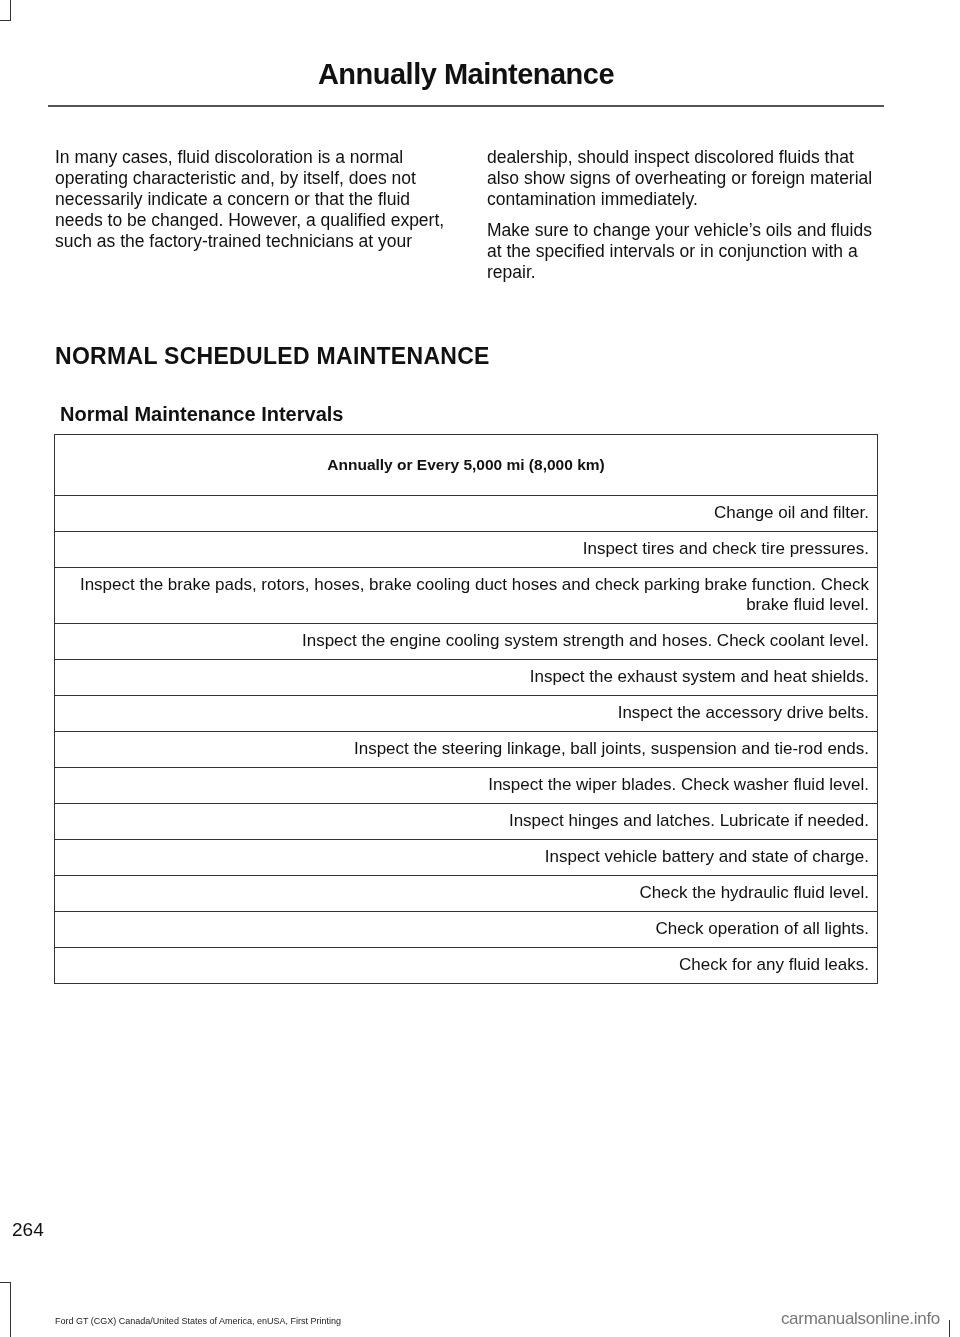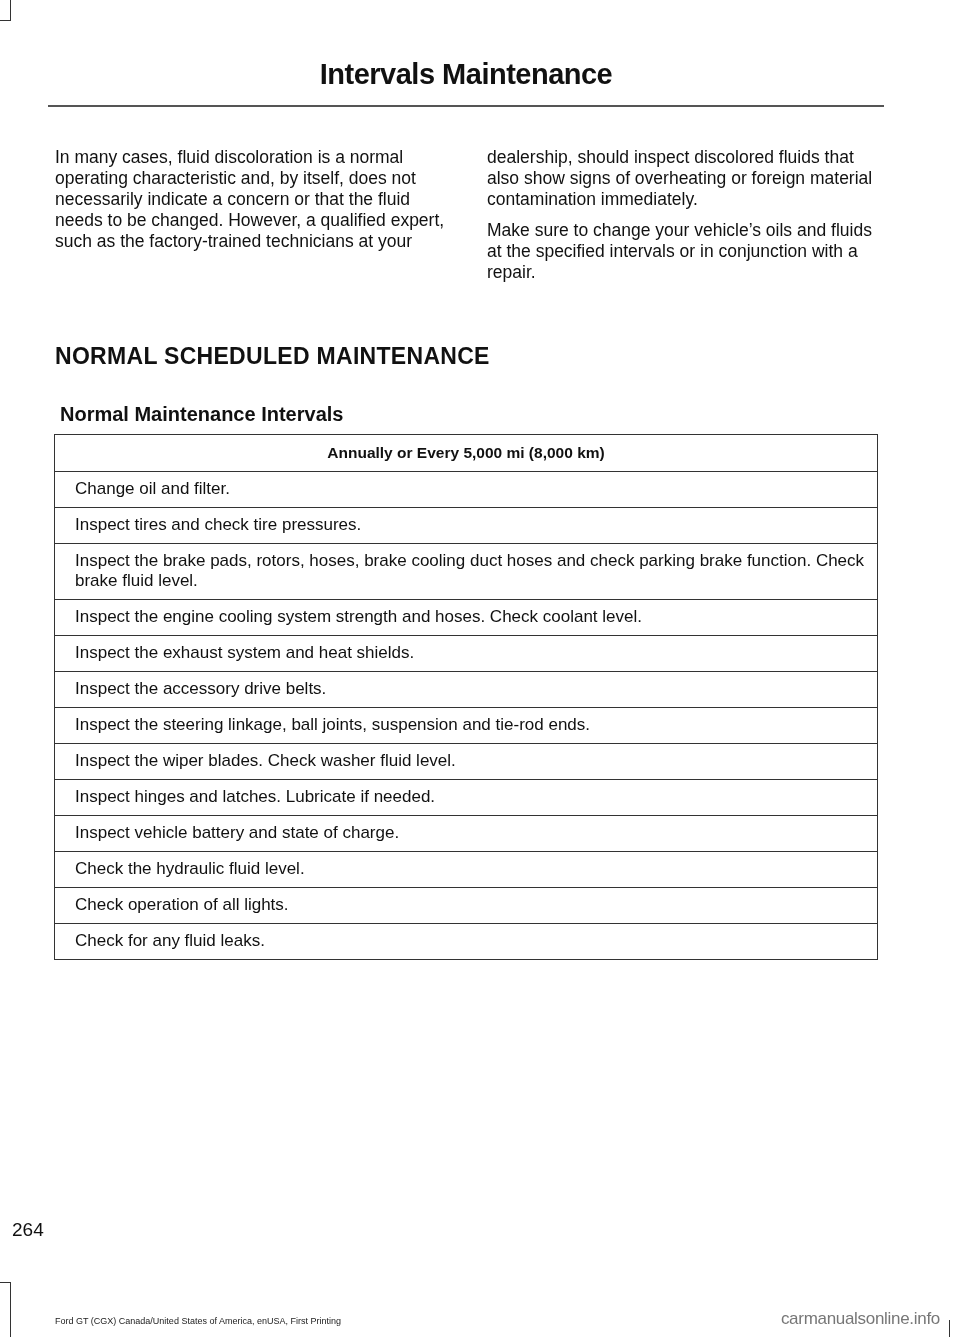--- a/index.html
+++ b/index.html
@@ -24,35 +24,35 @@
     position: absolute; left: 55px; top: 343px; font-weight: bold; font-size: 23px; letter-spacing: 0.3px; margin: 0;
   }
   .h2 {
     position: absolute; left: 47px; top: 390px; font-weight: bold; font-size: 20px; margin: 13px;
   }
   table.maint {
     position: absolute; left: 54px; top: 434px; width: 824px;
     border-collapse: collapse; font-size: 17px;
   }
   table.maint th, table.maint td {
-    border: 1.5px solid #333; padding: 7px 8px 8px 20px; text-align: left; line-height: 20px;
+    border: 1.5px solid #333; padding: 7px 8px 8px 20px; text-align: right; line-height: 20px;
   }
-  table.maint th { text-align: center; font-weight: bold; font-size: 15.5px; padding: 8px; }
+  table.maint th { text-align: center; font-weight: bold; font-size: 15.5px; padding: 20px; }
   .page-number { position: absolute; left: 0; width: 932px; top: 1219px; text-align: left; font-size: 19px; padding-left: 12px; }
   .footer-text { position: absolute; left: 55px; top: 1316px; font-size: 9px; color: #222; }
   .watermark { position: absolute; right: 20px; top: 1309px; font-size: 17px; color: #777; letter-spacing: -0.3px; }
 </style>
 </head>
 <body>
 
 <div class="crop-tl"></div>
 <div class="crop-bl"></div>
 <div class="crop-br"></div>
 
-<div class="page-title">Intervals Maintenance</div>
+<div class="page-title">Annually Maintenance</div>
 <div class="title-rule"></div>
 
 <div class="col col-left">
   <p class="para">In many cases, fluid discoloration is a normal operating characteristic and, by itself, does not necessarily indicate a concern or that the fluid needs to be changed. However, a qualified expert, such as the factory-trained technicians at your</p>
 </div>
 <div class="col col-right">
   <p class="para">dealership, should inspect discolored fluids that also show signs of overheating or foreign material contamination immediately.</p>
   <p class="para">Make sure to change your vehicle’s oils and fluids at the specified intervals or in conjunction with a repair.</p>
 </div>
 

